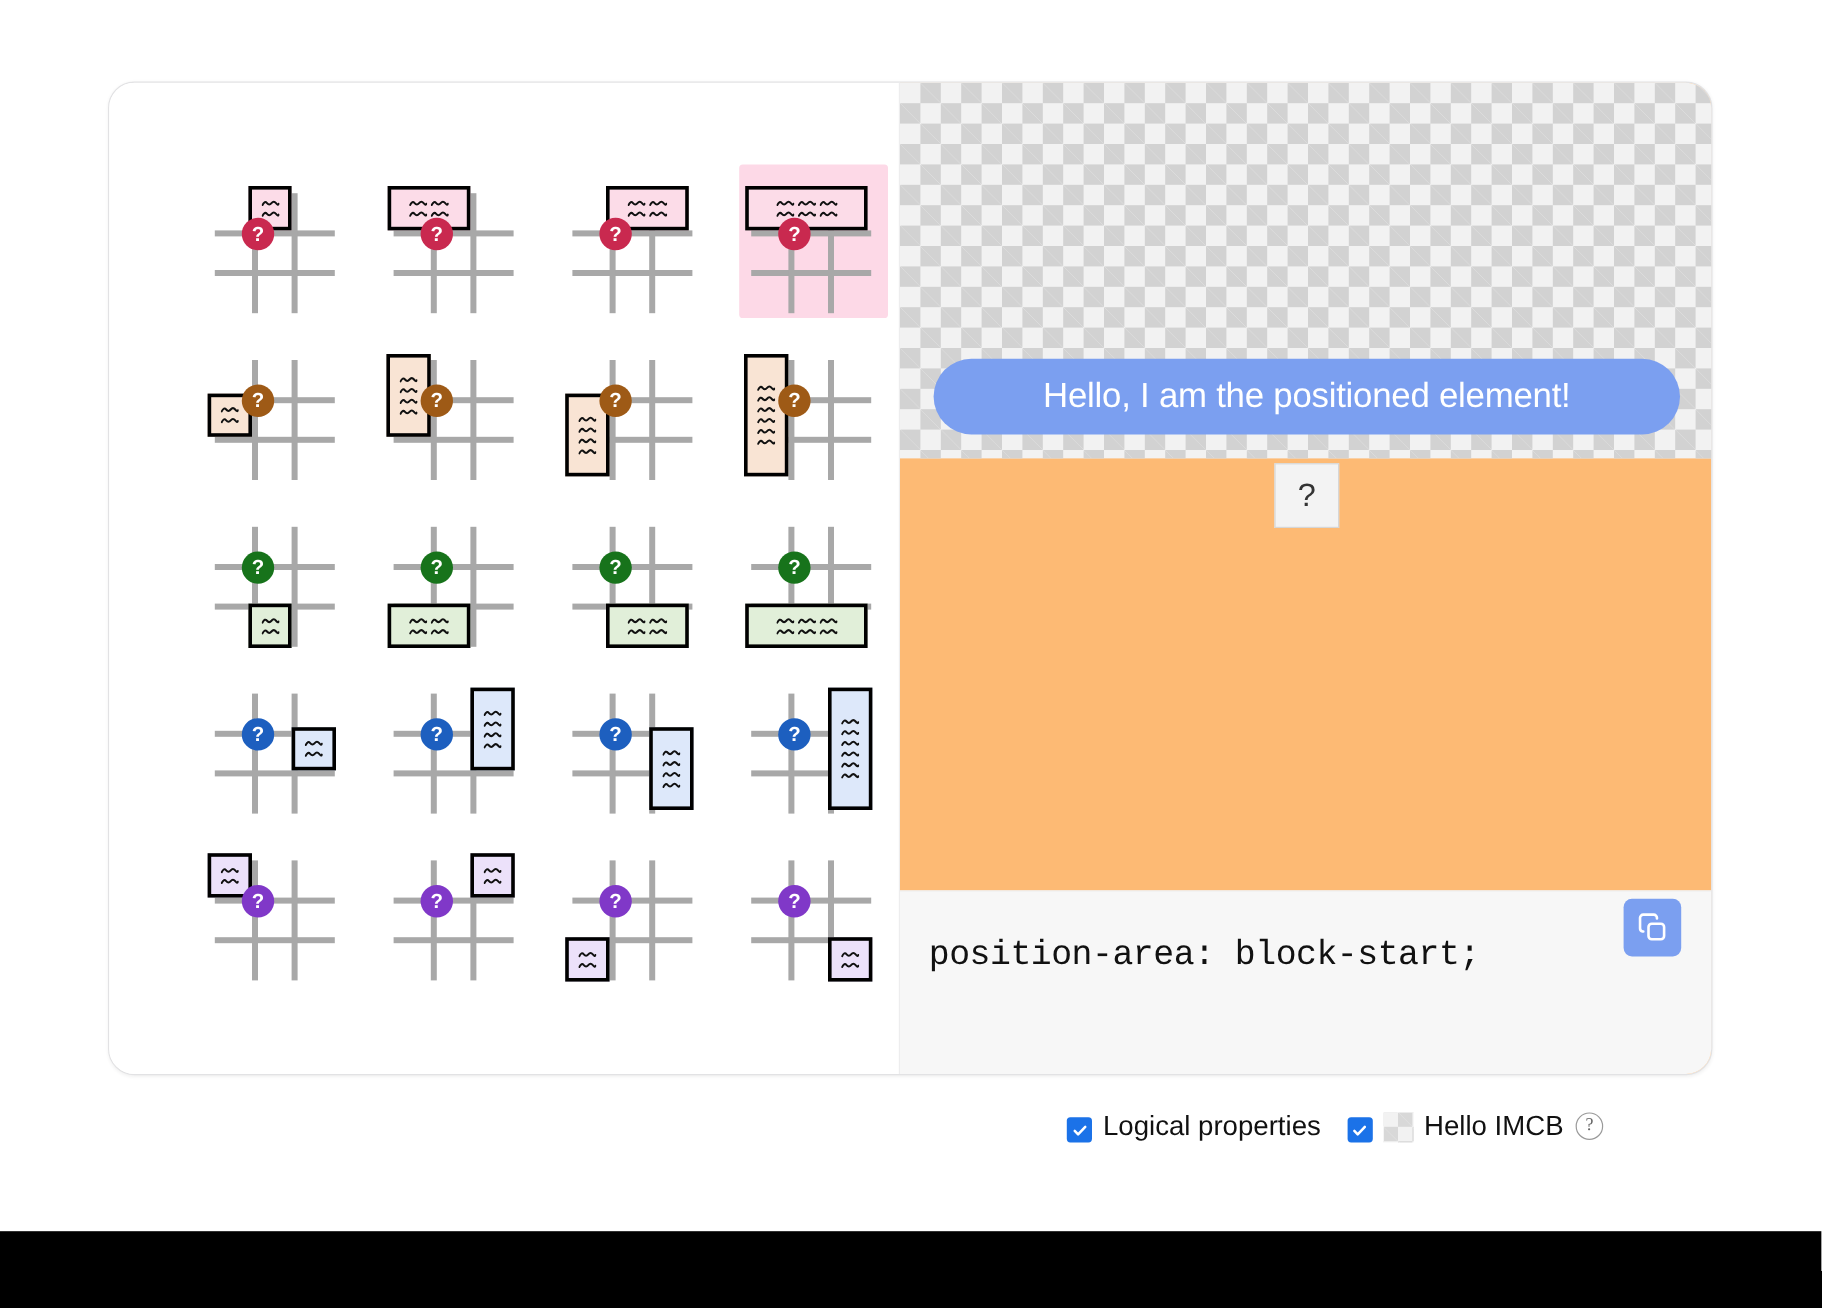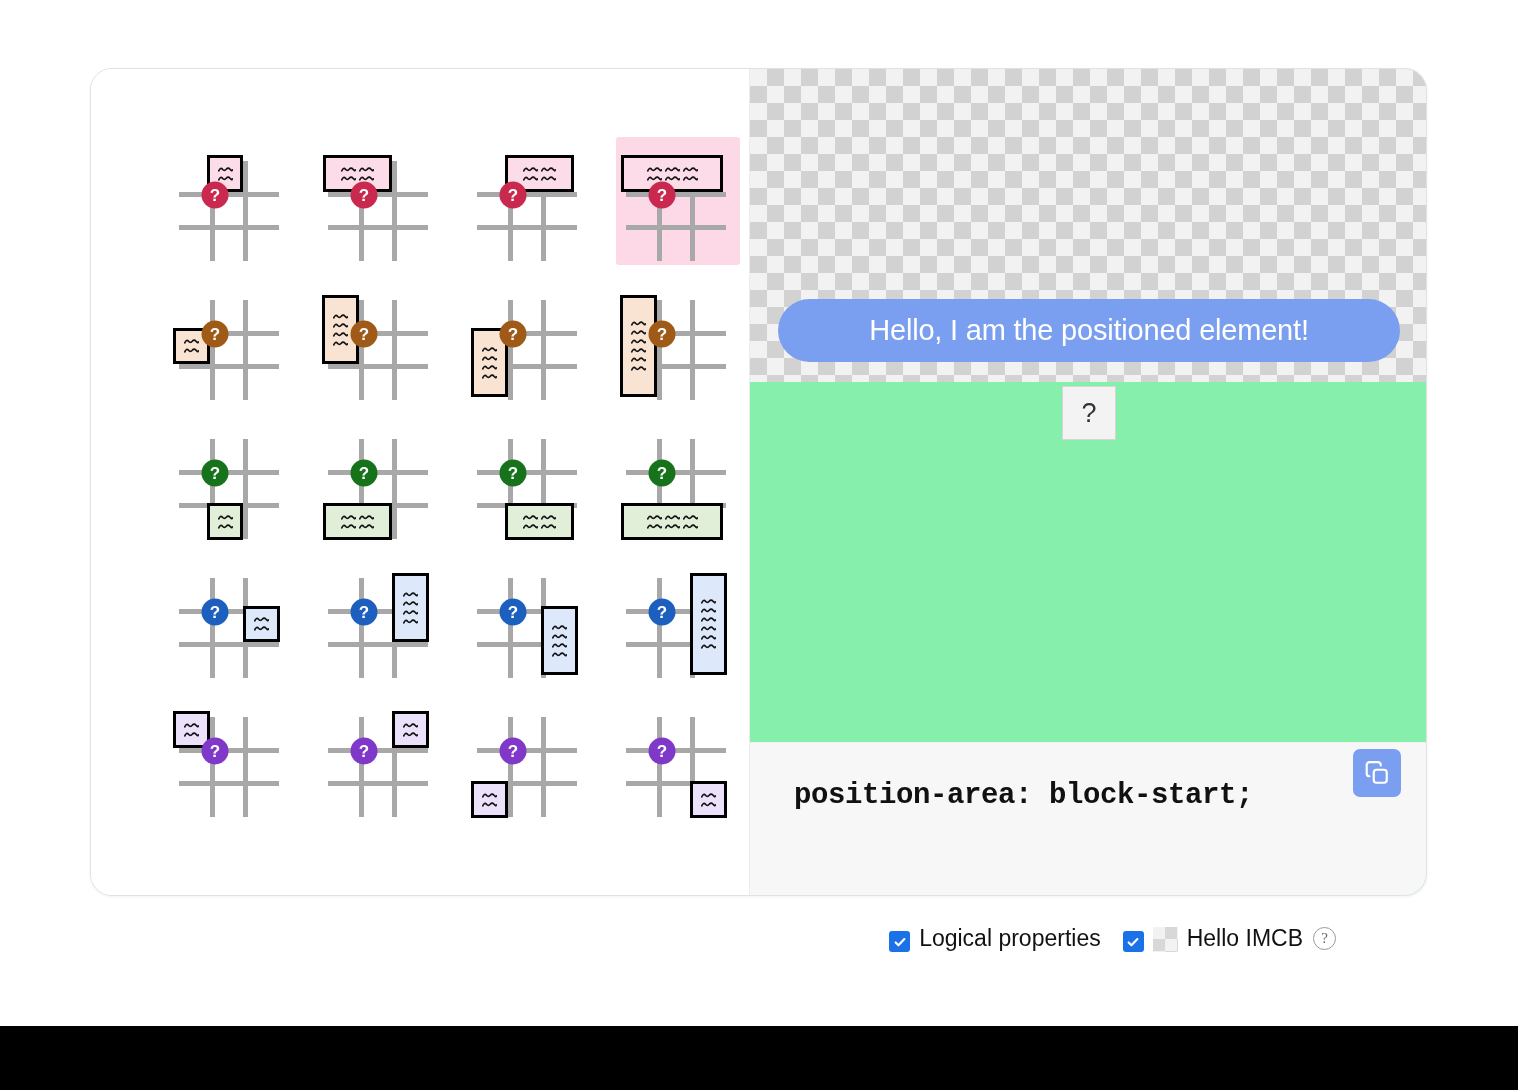--- a/index.html
+++ b/index.html
@@ -40,21 +40,21 @@
     width: 659px;
     height: 100%;
     position: relative;
     background: #ffffff;
     border-right: 1px solid #ededee;
   }
   .card-right {
     flex: 1;
     height: 100%;
     position: relative;
-    background: #86efac;
+    background: #fdba74;
   }
 
   
   .picker {
     position: absolute;
     left: 76px; top: 64px;
     display: grid;
     grid-template-columns: repeat(4, 132px);
     grid-template-rows: repeat(5, 139px);
     column-gap: 17px;
@@ -161,27 +161,26 @@
   
   .code-panel {
     position: absolute;
     left: 0px; bottom: 0px;
     width: 679px; height: 153px;
     background: #f7f7f7;
     border-top: 1px solid #efefef;
   }
   .code-text {
     position: absolute;
-    left: 44px; top: 36px;
+    left: 24px; top: 36px;
     font-family: "Liberation Mono", "DejaVu Sans Mono", monospace;
     font-size: 29px;
     color: #111111;
     letter-spacing: -0.4px;
     white-space: pre;
-    font-weight: bold;
   }
   .copy-btn {
     position: absolute;
     right: 28px; top: 6px;
     width: 48px; height: 48px;
     background: #7b9ff0;
     border-radius: 7px;
     display: flex; align-items: center; justify-content: center;
     cursor: pointer;
   }

